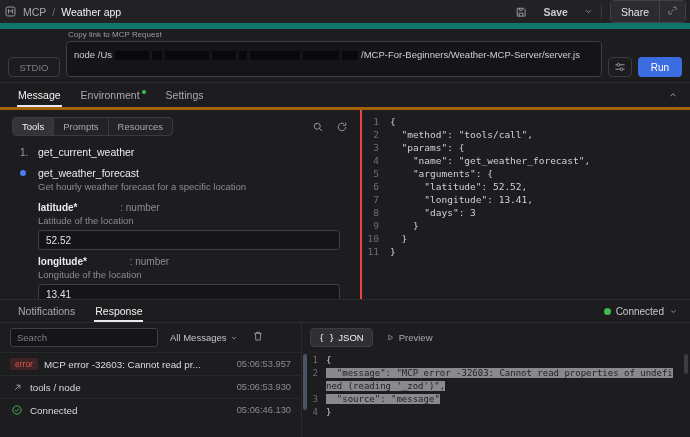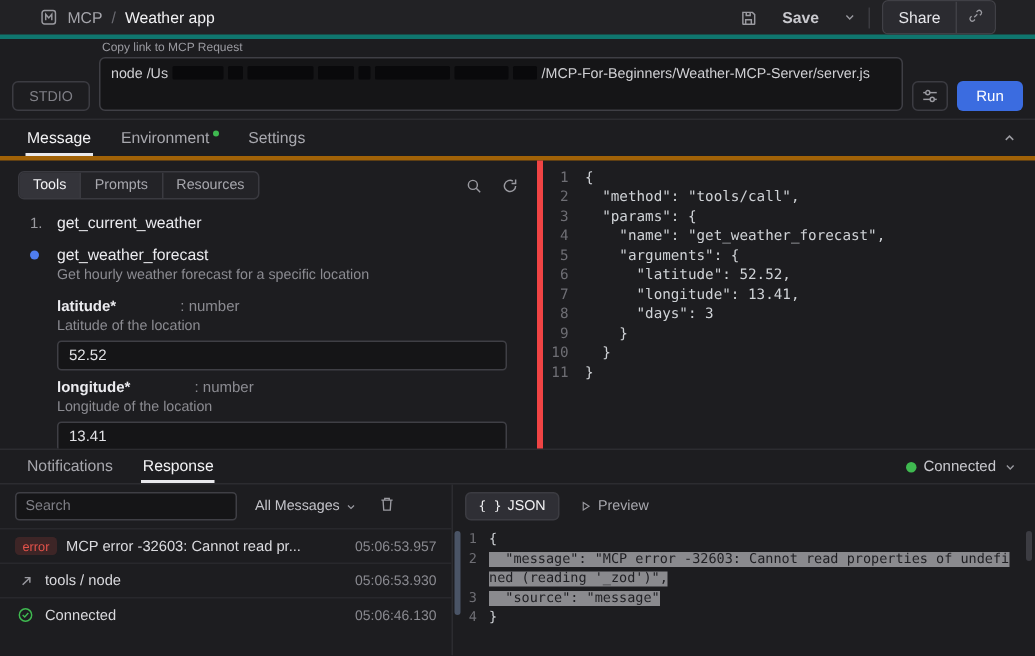--- a/index.html
+++ b/index.html
@@ -10,21 +10,21 @@
     -webkit-font-smoothing:antialiased;
   }
   .app { width:690px; height:437px; display:flex; flex-direction:column; }
 
   svg { display:block; }
   .ic { color:#9a9aa0; display:inline-flex; align-items:center; }
 
   
   .header {
     flex:0 0 26px; display:flex; align-items:center; justify-content:space-between;
-    padding:0 26px; background:#222225; border-bottom:3px solid #0f766e;
+    padding:0 4px; background:#222225; border-bottom:6px solid #0f766e;
   }
   .h-left { display:flex; align-items:center; gap:6px; font-size:10.5px; }
   .crumb-app { color:#a6a6ac; }
   .crumb-sep { color:#6a6a70; }
   .crumb-title { color:#f2f2f4; font-weight:normal; }
   .h-right { display:flex; align-items:center; gap:8px; }
   .save-btn { display:flex; align-items:center; gap:16px; background:none; border:none;
     color:#c9c9ce; font-size:10.5px; font-family:inherit; cursor:pointer;font-weight:bold; }
   .vdiv { width:1px; height:14px; background:#3b3b40; }
   .btn-group { display:flex; border:1px solid #404046; border-radius:4px; overflow:hidden; }
@@ -34,21 +34,21 @@
     padding:3px 7px; cursor:pointer; color:#c9c9ce; }
 
   
   .request { flex:0 0 34px; display:flex; align-items:flex-end; gap:6px;
     padding:1px 8px 5px; border-bottom:1px solid #2c2c30; }
   .transport { flex:0 0 52px; height:20px; display:flex; align-items:center; justify-content:center;
     border:1px solid #3c3c42; border-radius:4px; color:#7f7f86; font-size:9.5px; cursor:pointer; }
   .cmd-col { flex:1; display:flex; flex-direction:column; min-width:0; }
   .cmd-label { font-size:8px; color:#9a9aa0; line-height:9px; margin:0 0 2px 2px; }
   .cmd-input { height:36px; background:#151517; border:1px solid #3f3f45; border-radius:4px;
-    display:flex; align-items:flex-start; gap:3px; padding:5px 7px; font-size:9.5px; color:#d0d0d4;
+    display:flex; align-items:flex-end; gap:3px; padding:16px 7px; font-size:9.5px; color:#d0d0d4;
     white-space:nowrap; overflow:hidden; cursor:text; }
   .redact { display:inline-block; height:9px; background:#09090b; border-radius:1px; flex:0 0 auto; }
   .icon-sq { height:20px; width:24px; display:flex; align-items:center; justify-content:center;
     background:none; border:1px solid #3c3c42; border-radius:4px; color:#b9b9be; cursor:pointer; }
   .run-btn { height:20px; flex:0 0 44px; background:#3b6ce0; color:#ffffff; border:none;
     border-radius:4px; font-size:10px; font-family:inherit; cursor:pointer; }
 
   
   .main-tabs { flex:0 0 27px; display:flex; align-items:stretch; padding:0 8px;
     border-bottom:3px solid #a16207; }
@@ -56,21 +56,21 @@
     color:#a8a8ae; position:relative; cursor:pointer; }
   .mtab.active { color:#f2f2f4; }
   .mtab.active::after { content:""; position:absolute; left:9px; right:9px; bottom:0;
     height:2px; background:#e9e9ed; }
   .env-dot { width:4px; height:4px; border-radius:50%; background:#3fb950;
     align-self:flex-start; margin:7px 0 0 2px; }
   .mtabs-right { margin-left:auto; display:flex; align-items:center; padding-right:4px; }
 
   
   .main { flex:1; min-height:0; display:flex; border-bottom:1px solid #2c2c30; }
-  .tools-panel { flex:0 0 362px; border-right:4px solid #ef4444; overflow:hidden; }
+  .tools-panel { flex:0 0 362px; border-right:2px solid #ef4444; overflow:hidden; }
   .tools-head { display:flex; align-items:center; padding:7px 12px 5px; }
   .seg { display:flex; border:1px solid #3a3a40; border-radius:4px; overflow:hidden; background:#232327; }
   .seg-item { font-size:9.5px; padding:3px 9px; color:#a8a8ae; border-right:1px solid #3a3a40; cursor:pointer; }
   .seg-item:last-child { border-right:none; }
   .seg-item.active { background:#34343a; color:#f2f2f4; }
   .tools-head-icons { margin-left:auto; display:flex; gap:12px; }
 
   .tool-item { padding:5px 12px 4px 20px; }
   .tool-row { display:flex; align-items:center; gap:6px; }
   .tool-index { color:#9a9aa0; font-size:10px; width:12px; flex:0 0 12px; }

